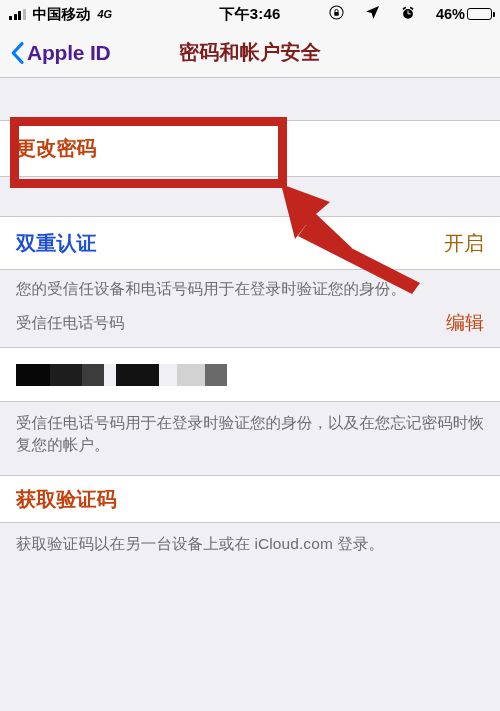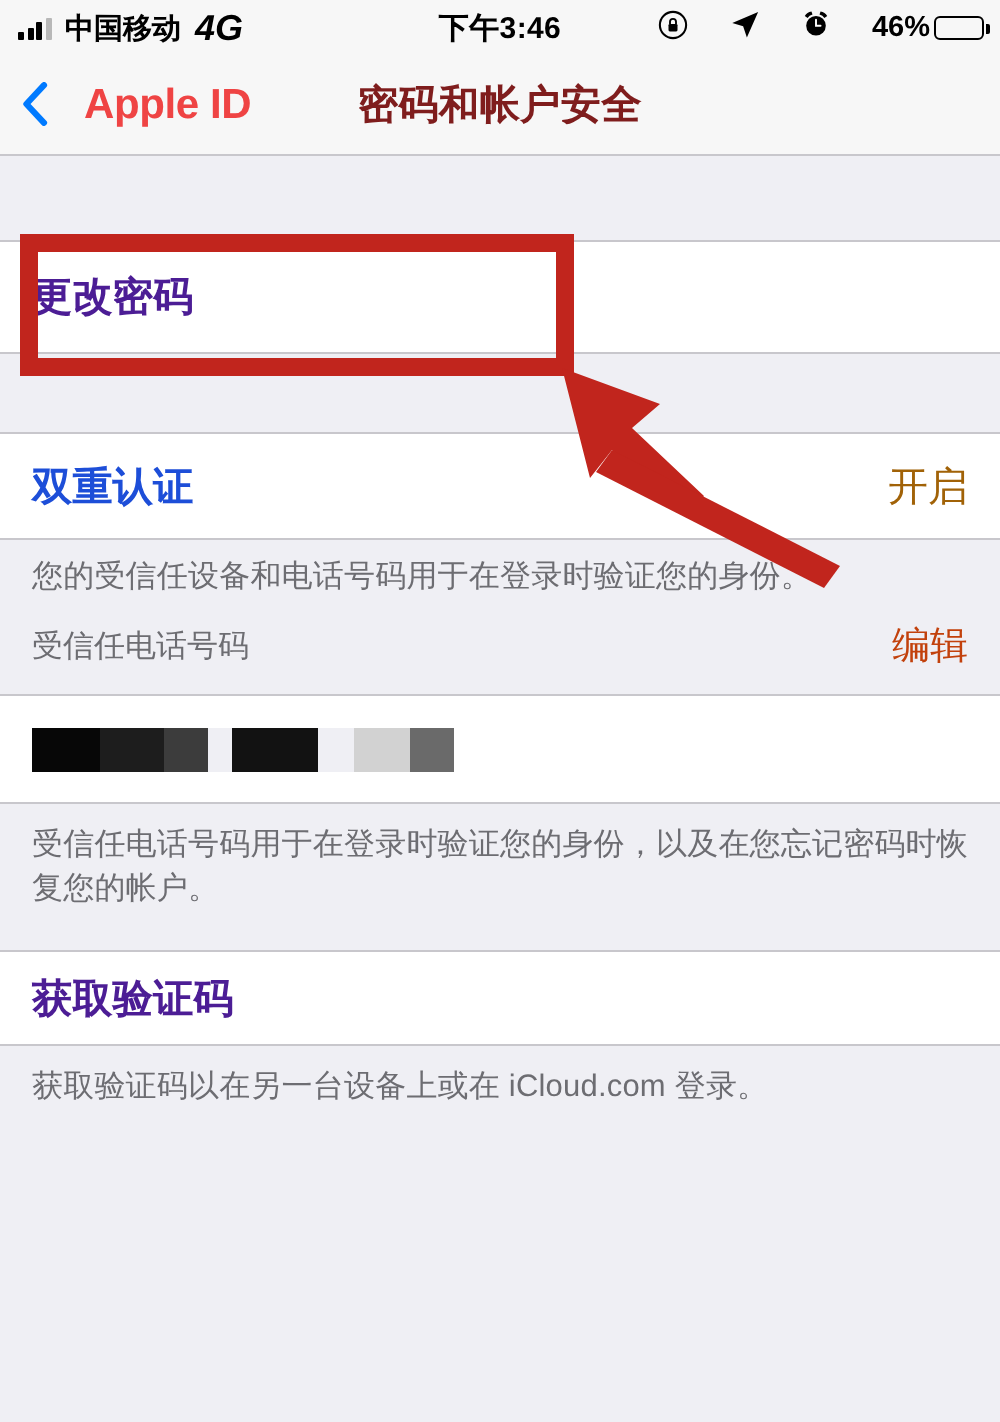--- a/index.html
+++ b/index.html
@@ -29,43 +29,43 @@
     position:absolute; right:8px; top:0; height:28px;
     display:flex; align-items:center; gap:21px;
   }
   .signal { display:flex; align-items:flex-end; gap:1.5px; height:11px; }
   .signal i { display:block; width:3px; background:#000; border-radius:.5px; }
   .signal i:nth-child(1){ height:4px; }
   .signal i:nth-child(2){ height:6px; }
   .signal i:nth-child(3){ height:8.5px; }
   .signal i:nth-child(4){ height:11px; background:#b8b8b8; }
   .carrier { font-size:14.5px; font-weight:700; }
-  .nettype { font-size:18px; font-weight:700;font-style:italic; }
+  .nettype { font-size:11px; font-weight:700;font-style:italic; }
   .battery-wrap { display:flex; align-items:center; gap:2px; }
   .batt-pct { font-size:14.5px; font-weight:700; }
   .batt-body {
     width:25px; height:12px; border:1.5px solid #000;
     border-radius:3px; padding:1.5px; position:relative;
   }
   .batt-fill { height:100%; background:#000; border-radius:1px; }
   .batt-cap {
     position:absolute; right:-3.5px; top:3px;
     width:2px; height:5px; background:#000; border-radius:0 1px 1px 0;
   }
 
   
   .navbar {
     position:relative; height:50px; width:100%;
     background:#f7f7f7;
     border-bottom:.5px solid #c8c7cc;
     display:flex; align-items:center;
   }
   .nav-back {
-    display:flex; gap:18px;
-    padding-left:11px; color:#ef4444; cursor:pointer;
+    display:flex; align-items:center; gap:3px;
+    padding-left:11px; color:#4c1d95; cursor:pointer;
   }
   .chev {
     width:13px; height:22px; flex:none; display:block;
   }
   .nav-back-label { font-size:21px; font-weight:600; letter-spacing:-.2px; }
   .nav-title {
     position:absolute; left:0; right:0;
     text-align:center; font-size:20px; font-weight:700; color:#7f1d1d;
     letter-spacing:.3px; pointer-events:none;
   }
@@ -75,21 +75,21 @@
   .gap { width:100%; }
   .cell {
     background:#fff; width:100%;
     display:flex; align-items:center;
     padding:0 16px;
     position:relative;
   }
   .cell-top-border { border-top:.5px solid #c8c7cc; }
   .cell-bottom-border { border-bottom:.5px solid #c8c7cc; }
   .cell-title { font-size:20px; color:#1d4ed8; font-weight:700; letter-spacing:.2px; }
-  .cell-title.link { color:#4c1d95; font-weight:700; }
+  .cell-title.link { color:#c2410c; font-weight:700; }
   .cell-value {
     margin-left:auto; font-size:20px; color:#a16207; font-weight:400;
   }
   .cell-action {
     margin-left:auto; font-size:19px; color:#c2410c; font-weight:400; cursor:pointer;
   }
   .footer-text {
     padding:8px 16px 6px 16px;
     font-size:15.5px; line-height:1.42; color:#6d6d72;
     letter-spacing:.1px;

